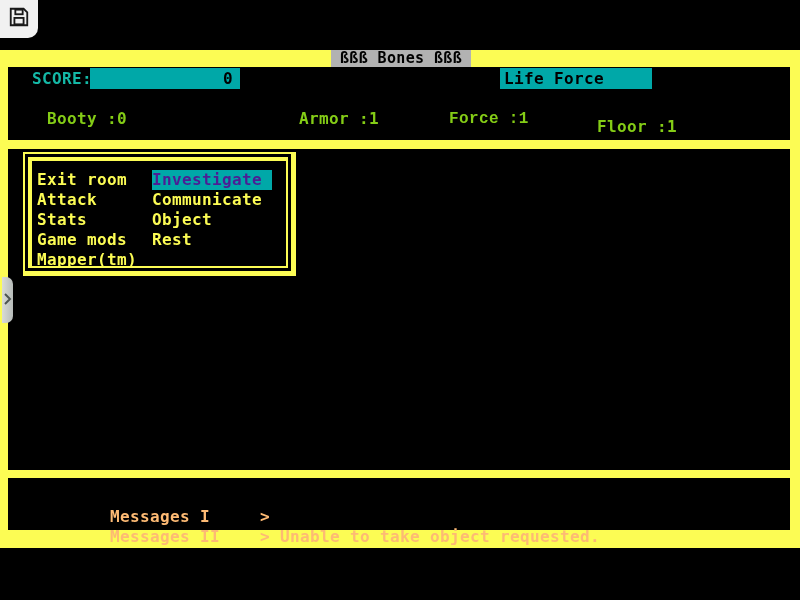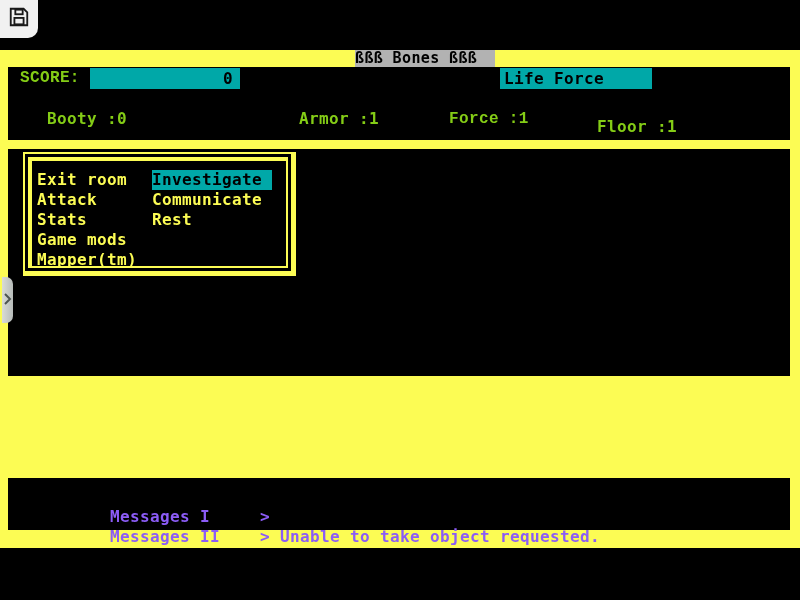--- a/index.html
+++ b/index.html
@@ -11,45 +11,45 @@
   
   .save-btn{position:absolute;left:0;top:0;width:38px;height:38px;background:#f1f1f1;
             border-radius:0 0 10px 0;display:flex;align-items:center;justify-content:center;cursor:pointer;z-index:5;}
   .side-tab{position:absolute;left:2px;top:277px;width:11px;height:46px;
             background:linear-gradient(90deg,#dadcd6,#b6bbb9);border-radius:0 7px 7px 0;
             display:flex;align-items:center;justify-content:center;cursor:pointer;z-index:5;}
 
   
   .screen{position:absolute;left:0;top:50px;width:800px;height:498px;background:#fcfc54;}
   .titlebar{position:absolute;left:331px;top:0;width:140px;height:17px;background:#b2b2b2;
-            color:#000;line-height:17px;font-size:15px;margin-left:24px;}
+            color:#000;text-align:center;line-height:17px;font-size:15px;}
 
   .panel{position:absolute;background:#000;}
   .status-panel{left:8px;top:17px;width:782px;height:73px;}
-  .main-panel{left:8px;top:99px;width:782px;height:227px;}
+  .main-panel{left:8px;top:99px;width:782px;height:321px;}
   .messages-panel{left:8px;top:428px;width:782px;height:52px;}
 
-  .score-label{position:absolute;left:12px;top:1px;height:21px;line-height:21px;color:#84cc16;font-family:Liberation Mono, monospace;}
+  .score-label{position:absolute;left:24px;top:1px;height:21px;line-height:21px;color:#14b8a6;}
   .score-bar{position:absolute;left:82px;top:1px;width:150px;height:21px;background:#00a8a8;
              color:#000;text-align:right;line-height:21px;padding-right:7px;}
   .life-chip{position:absolute;left:492px;top:1px;width:152px;height:21px;background:#00a8a8;
              color:#000;line-height:21px;padding-left:4px;}
   .stat{position:absolute;top:42px;height:20px;line-height:20px;color:#84cc16;}
   .stat.s0{left:39px;} .stat.s1{left:291px;} .stat.s2{left:441px;font-family:Liberation Mono, monospace;} .stat.s3{left:589px;margin-top:8px;}
 
   
   .menu-box{position:absolute;left:15px;top:3px;border:solid #fcfc54;border-width:2px 5px 5px 2px;padding:3px;}
   .menu-inner{border:solid #fcfc54;border-width:4px 2px 2px 4px;width:260px;height:111px;position:relative;}
   .menu-col{position:absolute;top:9px;}
   .menu-col.left{left:5px;}
   .menu-col.right{left:120px;}
   .menu-item{height:20px;line-height:20px;color:#fcfc54;white-space:nowrap;cursor:default;}
-  .menu-item .selected{display:inline-block;background:#00a8a8;color:#000000;padding:0 10px 0 0;height:20px;}
+  .menu-item .selected{display:inline-block;background:#00a8a8;color:#4c1d95;padding:0 10px 0 0;height:20px;}
 
-  .msg-line{position:absolute;left:22px;height:20px;line-height:20px;color:#8b5cf6;white-space:pre;}
+  .msg-line{position:absolute;left:22px;height:20px;line-height:20px;color:#fdba74;white-space:pre;}
   .msg-line.l1{top:9px;} .msg-line.l2{top:29px;}
   .msg-label{display:inline-block;width:150px;}
 </style>
 </head>
 <body>
 
 <div class="stage">
 
   <div class="save-btn">
     <span>
@@ -91,20 +91,21 @@
           <div class="menu-col left">
             <div class="menu-item">Exit room</div>
             <div class="menu-item">Attack</div>
             <div class="menu-item">Stats</div>
             <div class="menu-item">Game mods</div>
             <div class="menu-item">Mapper(tm)</div>
           </div>
           <div class="menu-col right">
             <div class="menu-item"><span class="selected">Investigate</span></div>
             <div class="menu-item">Communicate</div>
+            <div class="menu-item">Object</div>
             <div class="menu-item">Rest</div>
           </div>
         </div>
       </div>
     </div>
 
     <div class="panel messages-panel">
       <div class="msg-line l1">
         <span class="msg-label">Messages I</span><span>&gt;</span>
       </div>

